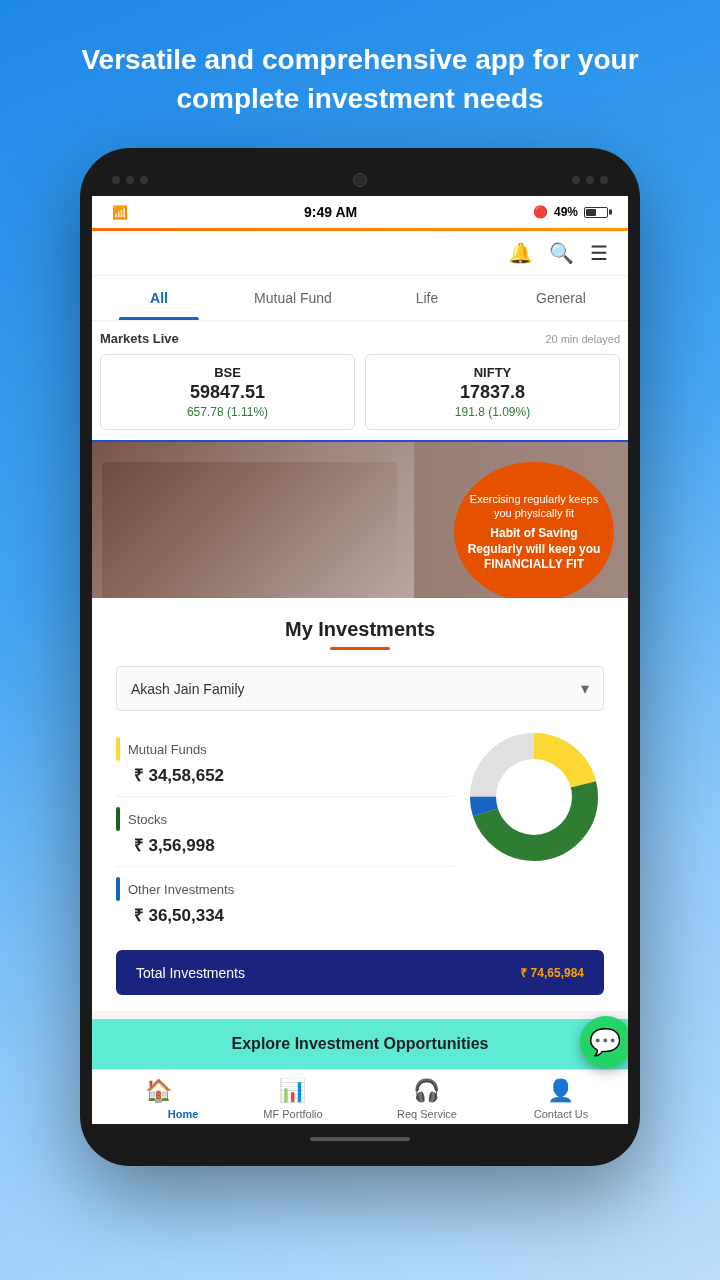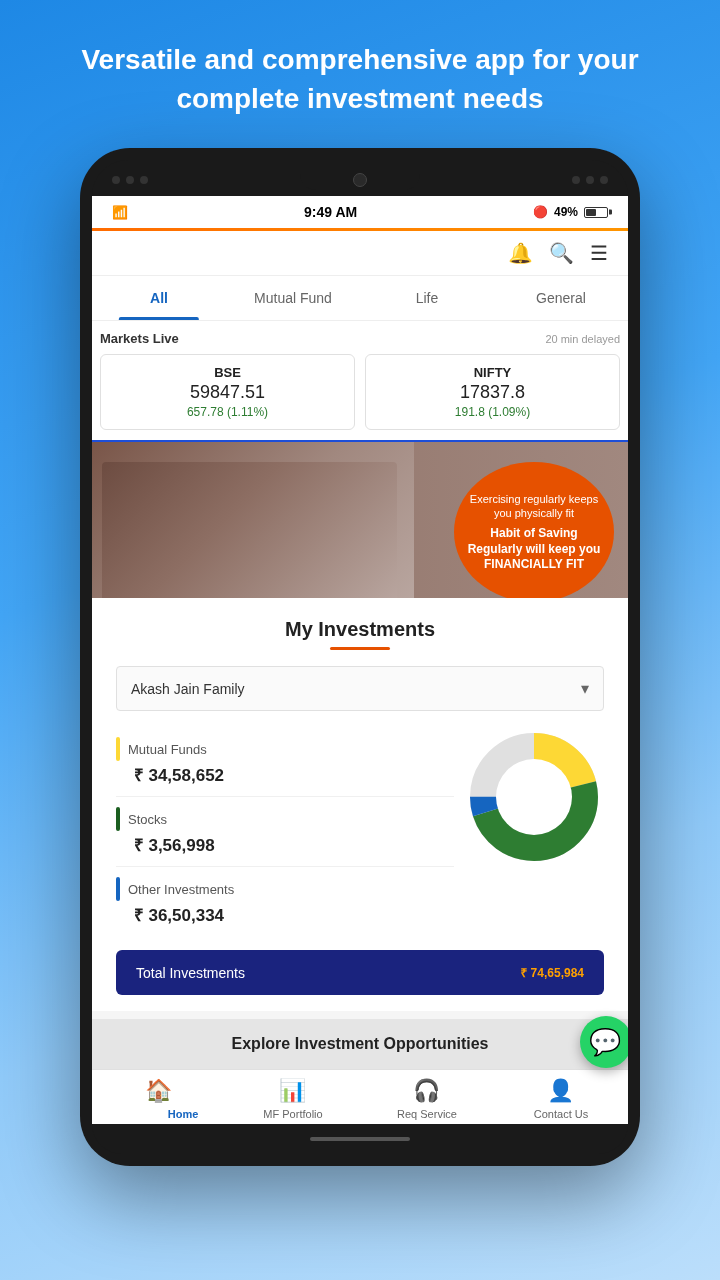--- a/index.html
+++ b/index.html
@@ -177,21 +177,21 @@
       gap: 10px;
     }
     .market-card {
       flex: 1;
       border: 1px solid #e0e0e0;
       border-radius: 6px;
       padding: 10px 14px;
       text-align: center;
     }
     .market-name { font-size: 13px; font-weight: 700; color: #222; }
-    .market-value { font-size: 18px; font-weight: 400; color: #222; margin: 2px 0; }
+    .market-value { font-size: 18px; font-weight: 700; color: #222; margin: 2px 0; }
     .market-change { font-size: 12px; color: #2e7d32; }
 
     
     .banner-container {
       position: relative;
       overflow: hidden;
       height: 156px;
     }
     .banner-img {
       width: 100%;
@@ -344,21 +344,21 @@
       color: white;
     }
     .total-value {
       font-size: 12px;
       font-weight: 700;
       color: #ffa000;
     }
 
     
     .explore-section {
-      background: #e5e5e5;
+      background: #5eead4;
       padding: 16px;
       border-top: 8px solid #f5f5f5;
     }
     .explore-title {
       font-size: 16px;
       font-weight: 600;
       color: #222;
       text-align: center;
     }
 

